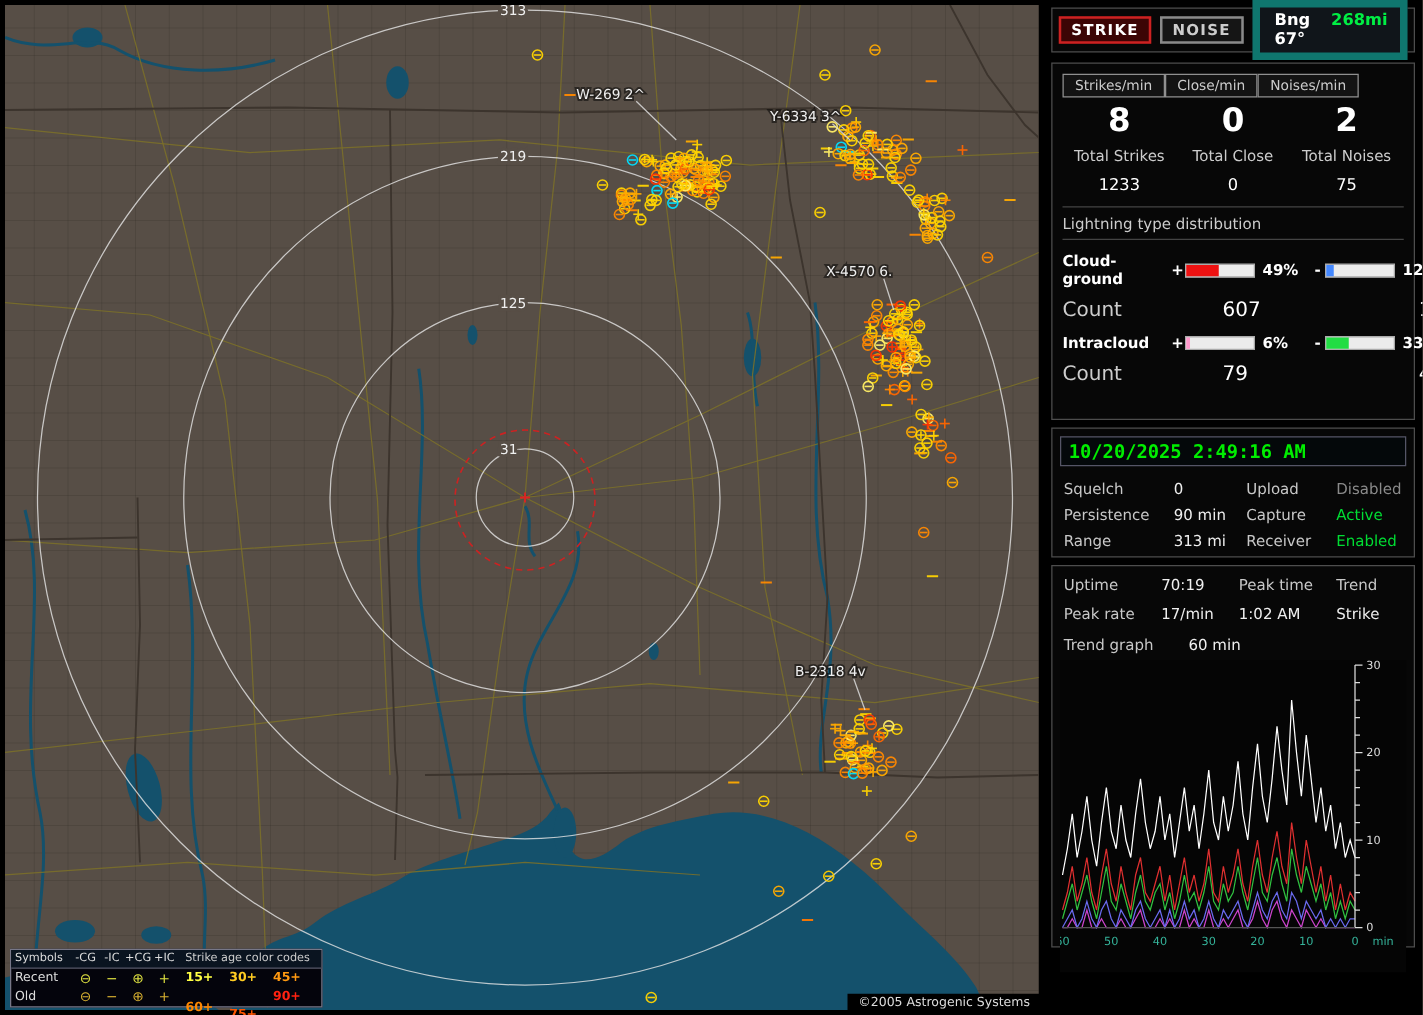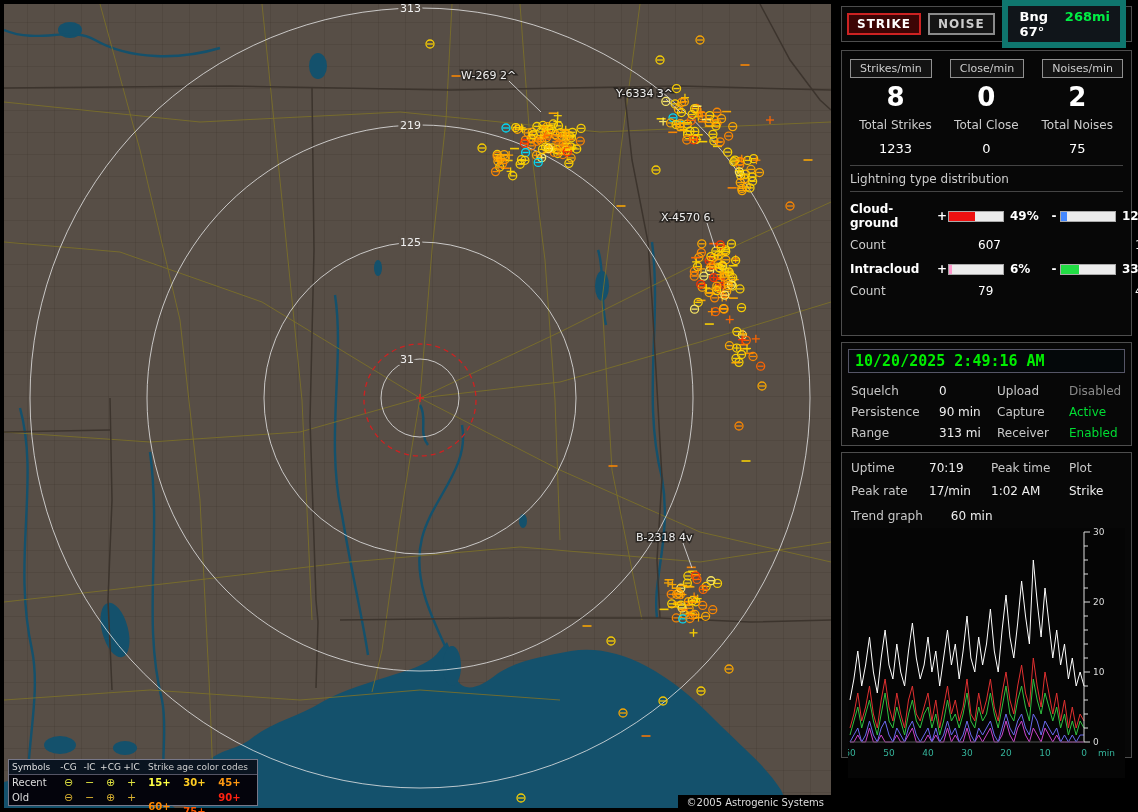--- a/index.html
+++ b/index.html
@@ -34,41 +34,41 @@
 
   #panel-top { top:6px; height:36px; display:flex; align-items:center; gap:7px; padding:0 5px; }
   .btn { font-size:12px; font-weight:bold; padding:2px 8px; letter-spacing:1px; cursor:pointer; }
   .btn-strike { color:#fff; background:#3c0505; border:2px solid #cc2222; }
   .btn-noise  { color:#ccc; background:#151515; border:2px solid #8a8a8a; }
   .bng-box { margin-left:auto; display:flex; gap:16px; background:#10151a;
     border:6px solid #0f766e; padding:3px 10px 3px 12px; font-weight:bold; font-size:13px; }
   .bng-label { color:#fff; } .bng-dist { color:#00ee44; }
 
   #panel-stats { top:50px; height:286px; padding:8px 8px 4px 8px; }
-  .rate-row { display:flex; justify-content:space-between; }
+  .rate-row { display:flex; }
   .rate-box { border:1px solid #909090; background:#131313; color:#ccc;
     font-size:11px; padding:2px 9px; }
   .big-row { display:flex; margin-top:4px; }
   .big-num { color:#fff; font-size:26px; font-weight:bold; width:33.3%; text-align:center; }
   .tot-row { display:flex; margin-top:6px; text-align:center; }
   .tot { width:33.3%; }
   .tot-label { color:#ccc; font-size:12px; }
   .tot-val { color:#fff; font-size:13px; margin-top:9px; }
   .hline { border-top:1px solid #444; margin:9px 0 0 0; }
   .dist-title { color:#ccc; font-size:12px; margin:6px 0 0 0; padding-bottom:5px;
     border-bottom:1px solid #444; }
   .dist-row { display:grid; grid-template-columns:86px 12px 56px 44px 12px 56px 1fr;
     align-items:center; margin-top:10px; font-size:12px; color:#fff; }
   .dist-name { font-weight:bold; }
   .sign { font-weight:bold; text-align:center; }
   .pbar { height:11px; border:1px solid #aaa; background:#ececec; position:relative; }
   .pbar-fill { position:absolute; left:0; top:0; bottom:0; }
   .pct { font-weight:bold; padding-left:6px; }
   .count-row { display:grid; grid-template-columns:86px 12px 56px 44px 12px 56px 1fr;
-    margin-top:8px; font-size:12px;gap:15px; }
+    margin-top:8px; font-size:16px;gap:15px; }
   .count-lab { color:#ccc; }
   .count-val { color:#ffffff; }
 
   #panel-info { top:342px; height:104px; padding:6px; }
   .dt-box { border:1px solid #556; background:#04080a; color:#00ee00;
     font-family:"DejaVu Sans Mono","Liberation Mono",monospace;
     font-weight:bold; font-size:15px; padding:2px 6px; }
   .status-grid { display:grid; grid-template-columns:88px 58px 72px 1fr;
     font-size:12px; row-gap:7px; margin-top:11px; padding:0 3px; }
   .lab { color:#c8c8c8; } .val { color:#eee; }
@@ -1675,21 +1675,21 @@
       <span class="lab">Receiver</span>
       <span class="green">Enabled</span>
     </div>
   </div>
 
   <div class="panel" id="panel-trend">
     <div class="perf-grid">
       <span class="lab">Uptime</span>
       <span class="val">70:19</span>
       <span class="lab">Peak time</span>
-      <span class="lab">Plot</span>
+      <span class="lab">Trend</span>
 
       <span class="lab">Peak rate</span>
       <span class="val">17/min</span>
       <span class="val">1:02 AM</span>
       <span class="val">Strike</span>
     </div>
     <div class="trend-row">
       <span class="lab">Trend graph</span>
       <span class="val">60 min</span>
     </div>

